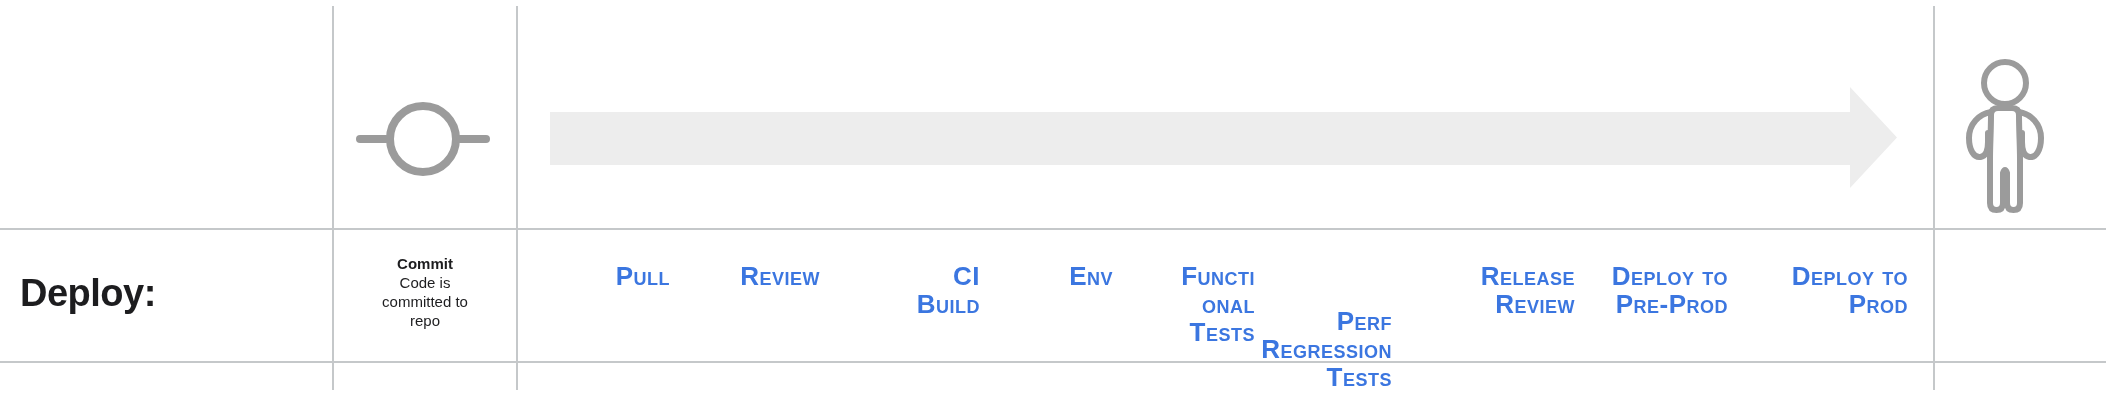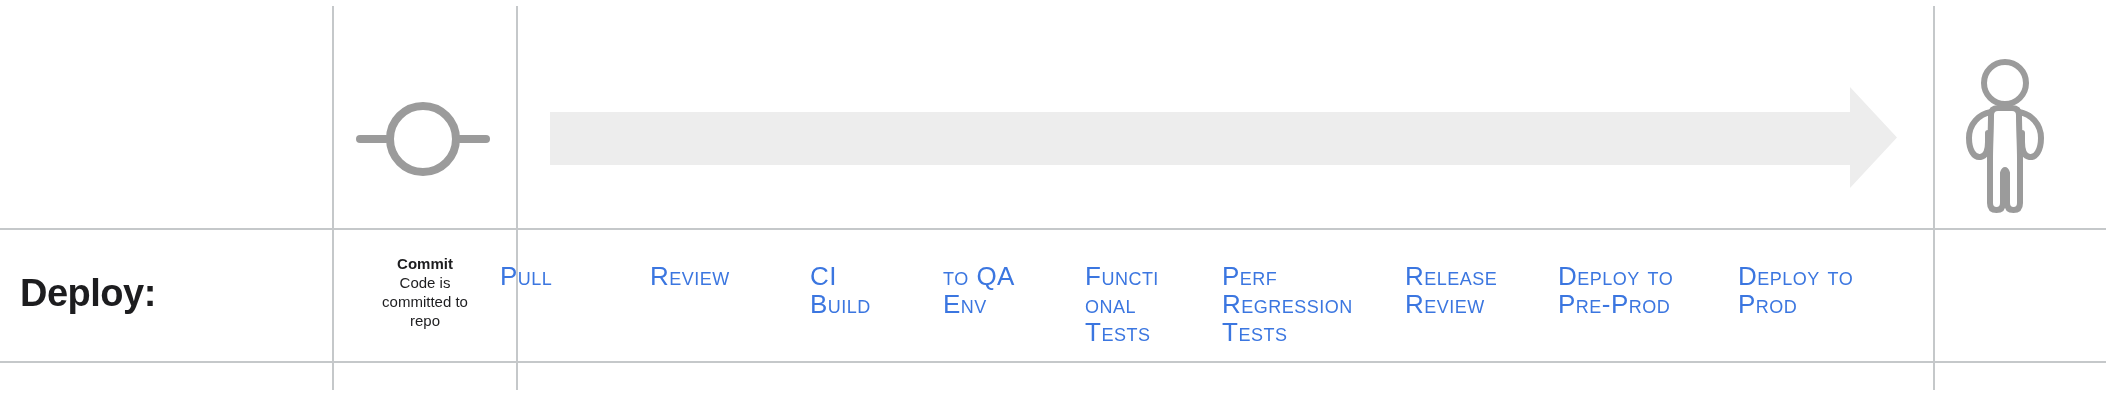--- a/index.html
+++ b/index.html
@@ -34,32 +34,32 @@
     position:absolute;left:365px;top:254px;width:120px;
     text-align:center;color:var(--ink);
     font-size:15px;line-height:19px;
   }
   .commit-title{font-weight:bold;}
   .commit-desc{font-weight:normal;}
 
   .steps{position:absolute;left:0;top:262px;width:2106px;height:100px;}
   .step{
     position:absolute;top:0;width:170px;
-    text-align:left;
+    text-align:right;
     color:var(--step-blue);
-    font-weight:normal;
+    font-weight:bold;
     font-variant:small-caps;
     font-size:26px;line-height:28px;letter-spacing:0.5px;
   }
   .step:nth-child(1){left:500px;}
   .step:nth-child(2){left:650px;}
   .step:nth-child(3){left:810px;}
   .step:nth-child(4){left:943px;}
   .step:nth-child(5){left:1085px;}
-  .step:nth-child(6){left:1222px;}
+  .step:nth-child(6){left:1222px;margin-top:45px;}
   .step:nth-child(7){left:1405px;}
   .step:nth-child(8){left:1558px;}
   .step:nth-child(9){left:1738px;}
 </style>
 </head>
 <body>
 
 <div id="canvas">
 
   <div class="vline v1"></div>
@@ -100,21 +100,20 @@
         <div>Pull</div>
       </div>
       <div class="step">
         <div>Review</div>
       </div>
       <div class="step">
         <div>CI</div>
         <div>Build</div>
       </div>
       <div class="step">
-        <div>to QA</div>
         <div>Env</div>
       </div>
       <div class="step">
         <div>Functi</div>
         <div>onal</div>
         <div>Tests</div>
       </div>
       <div class="step">
         <div>Perf</div>
         <div>Regression</div>

